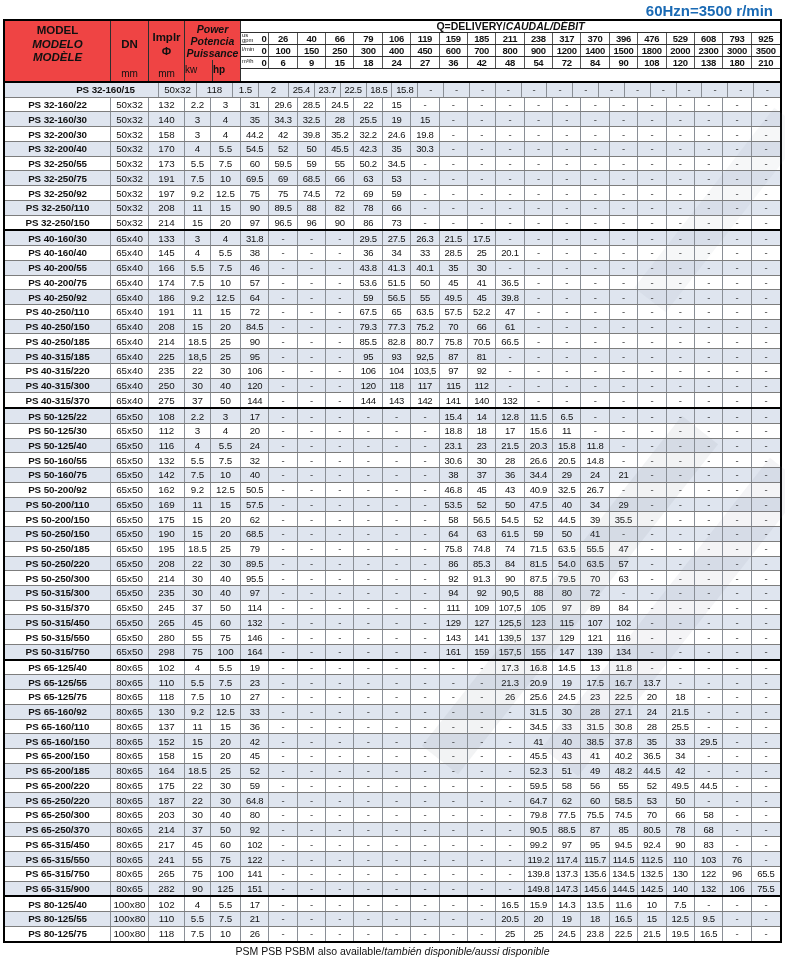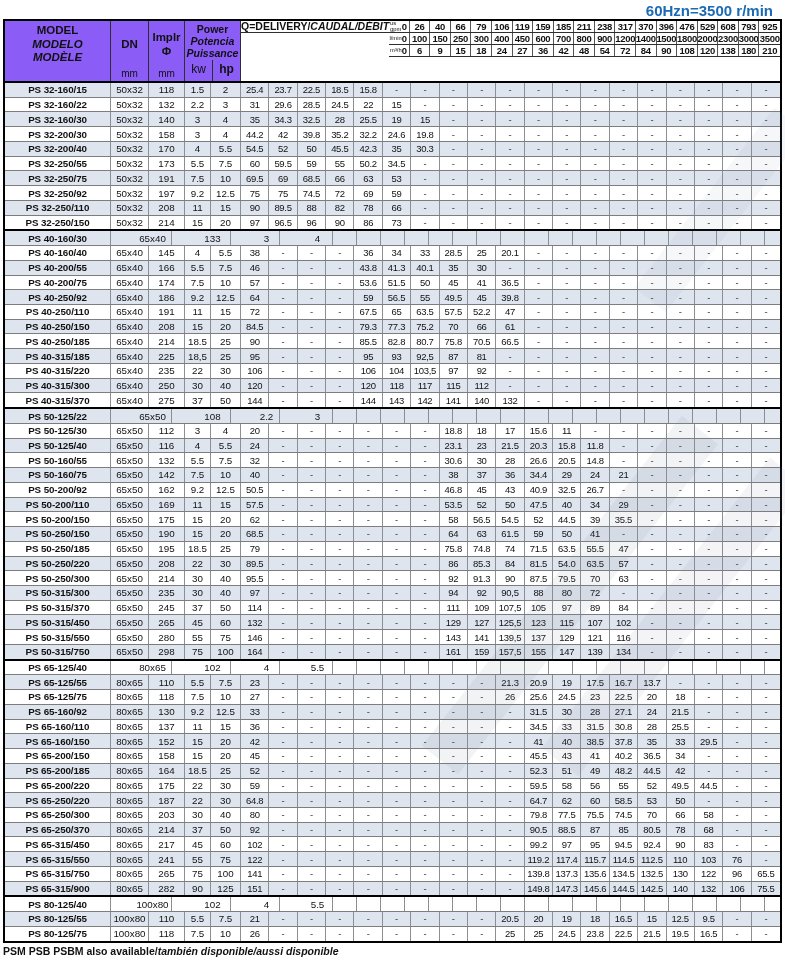--- a/index.html
+++ b/index.html
@@ -6,61 +6,61 @@
   body{
     width:785px;height:967px;position:relative;background:#fff;
     font-family:"Liberation Sans",sans-serif;color:#111;overflow:hidden;
     -webkit-font-smoothing:antialiased;
   }
   .topbar{position:absolute;top:2px;right:12px;display:flex;
     color:var(--accent,#1a6ab4);font-weight:bold;font-size:15px;}
   .ptable{position:absolute;left:3px;right:3px;top:19px;border:2px solid #000;background:#fff;}
   
   .thead{position:relative;height:60px;border-bottom:2px solid #000;}
-  .lblock{position:absolute;left:0;top:0;bottom:0;width:236px;z-index:2;background:#8b5cf6;
+  .lblock{position:absolute;left:0;top:0;bottom:0;width:236px;z-index:2;background:#ef4444;
     display:grid;grid-template-columns:106px 38px 36px 26px 30px;}
   .lc{border-right:1px solid #2e2e2e;display:flex;flex-direction:column;align-items:center;box-sizing:border-box;min-width:0;}
   .lc:last-child{border-right:1px solid #2e2e2e;}
   .lab{flex:1;display:flex;flex-direction:column;justify-content:center;align-items:center;width:100%;}
   .hl{font-size:11.5px;font-weight:bold;line-height:13.5px;white-space:nowrap;}
-  .power .hl{font-size:10.5px;line-height:12px;}
+  .power .hl{font-size:10.5px;line-height:12px;font-style:italic;}
   .it{font-style:italic;}
   .unit{height:13px;font-size:10px;line-height:12px;}
   .pwunits{display:flex;width:100%;height:21px;}
-  .pwunits span{flex:1;text-align:center;font-size:12px;line-height:19px;}
+  .pwunits span{flex:1;font-size:10px;line-height:19px;}
   .pwunits span + span{border-left:1px solid #2e2e2e;font-weight:bold;}
-  .qblock{margin-left:236px;height:100%;display:flex;}
+  .qblock{margin-left:236px;height:100%;display:flex;flex-direction:column;}
   .qtitle{height:11.5px;box-sizing:border-box;display:flex;justify-content:center;align-items:center;
     font-weight:bold;font-size:10.5px;border-bottom:1px solid #2e2e2e;white-space:nowrap;}
   .frow{height:12px;box-sizing:border-box;display:grid;grid-template-columns:repeat(19,1fr);
     border-bottom:1px solid #2e2e2e;}
   .fcell{display:flex;align-items:center;justify-content:center;font-weight:bold;font-size:9.5px;
     letter-spacing:-0.3px;border-right:1px solid #555;box-sizing:border-box;min-width:0;overflow:hidden;}
   .fcell:last-child{border-right:none;}
   .f0{justify-content:flex-end;padding-right:2px;}
   .funit{display:flex;flex-direction:column;align-items:flex-start;margin-right:auto;
     font-weight:normal;font-size:5.8px;line-height:5.4px;letter-spacing:0;padding-left:1px;}
   .htitle{flex:1;display:flex;align-items:center;justify-content:center;font-weight:bold;font-size:10px;white-space:nowrap;}
   
   .tbody{display:flex;flex-direction:column;height:858px;}
   .trow{flex:1;min-height:0;box-sizing:border-box;border-top:1px solid #7d7d7d;
     display:grid;grid-template-columns:106px 38px 36px 26px 30px repeat(19,1fr);}
-  .trow:first-child{border-top:none;}
+  .trow:first-child{border-top:none;padding-left:48px;}
   .trow:nth-child(odd){background:var(--shade,#dfe5ef);}
-  .trow.gstart{border-top:2px solid #000;gap:23px;}
+  .trow.gstart{border-top:2px solid #000;}
   .c{display:flex;align-items:center;justify-content:center;font-size:9.8px;
     border-right:1px solid #8a8f96;box-sizing:border-box;min-width:0;overflow:hidden;white-space:nowrap;}
   .trow .c:last-child{border-right:none;}
   .c-model{font-weight:bold;letter-spacing:-0.1px;}
   .cq{font-size:9.5px;letter-spacing:-0.3px;}
   .dash{color:#333;}
   
   .watermark{position:absolute;inset:0;pointer-events:none;z-index:5;}
-  .footer{position:absolute;left:3px;right:3px;top:945px;display:flex;justify-content:space-between;
-    font-size:10.5px;font-weight:bold;white-space:nowrap;}
+  .footer{position:absolute;left:3px;right:3px;top:945px;display:flex;justify-content:center;
+    font-size:10.5px;font-weight:normal;white-space:nowrap;}
   .accent{color:var(--accent,#1a6ab4);margin-left:4px;}
 </style>
 </head>
 <body style="--accent: #1a6ab4; --shade: #dfe5ef;">
 
 <div class="topbar">
   <span>60Hz</span>
   <span>n=3500 r/min</span>
 </div>
 

